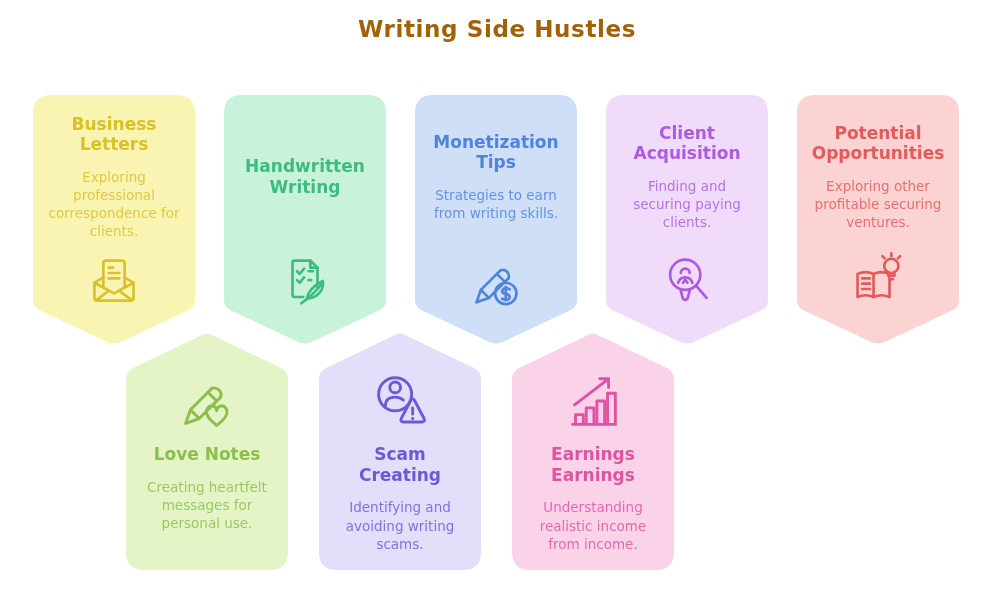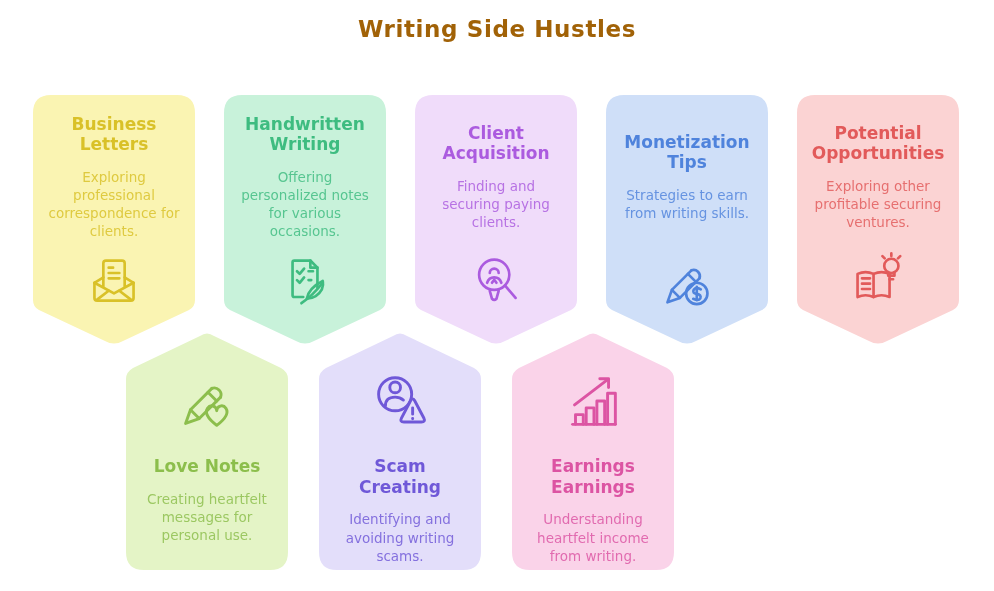--- a/index.html
+++ b/index.html
@@ -21,21 +21,20 @@
     display:flex; flex-direction:column; align-items:center;
     text-align:center; box-sizing:border-box;
   }
   .card-top {
     height:250px;
     clip-path: path("M18 0 H144 Q162 0 162 18 V205 Q162 212 156 215 L90 246 Q81 251 72 246 L6 215 Q0 212 0 205 V18 Q0 0 18 0 Z");
   }
   .card-bottom {
     height:237px;
     clip-path: path("M74 3 Q81 -2 88 3 L155 35 Q162 39 162 46 V219 Q162 237 144 237 H18 Q0 237 0 219 V46 Q0 39 7 35 Z");
-    gap: 12px;
   }
   .card-top .text-block {
     height:152px; width:100%; box-sizing:border-box;
     display:flex; flex-direction:column; justify-content:center;
     gap:13px; padding:12px 13px 0;
   }
   .card-top .icon-block { height:64px; margin-top:2px; }
   .card-bottom .icon-block { height:70px; margin-top:34px; }
   .card-bottom .text-block {
     width:100%; box-sizing:border-box;
@@ -65,65 +64,64 @@
         <path d="M14 38 V55 Q14 58 17 58 H55 Q58 58 58 55 V38"></path>
         <path d="M14 38 L36 50 L58 38"></path>
         <path d="M17 57 L30 47 M55 57 L42 47"></path>
       </svg>
     </div>
   </div>
 
   <div class="card card-top" style="--bg: #C8F2DA; --fg: #3EBC80;">
     <div class="text-block">
       <h2>Handwritten Writing</h2>
-      <p>Offering personalized notes for various occasions.</p>
     </div>
     <div class="icon-block">
       <svg width="64" height="64" viewBox="0 0 72 72" fill="none" stroke="currentColor" stroke-width="3" stroke-linecap="round" stroke-linejoin="round">
         <path d="M50 44 V21 L42 13 H24 Q22 13 22 15 V52 Q22 54 24 54 H34"></path>
         <path d="M42 13 V21 H50"></path>
         <path d="M27 25 L30 28 L35 22 M27 35 L30 38 L35 32"></path>
         <path d="M40 25 H45 M40 35 H43"></path>
         <path d="M38 56 Q40 44 56 36 Q58 46 48 53 Q43 56 38 56 Z"></path>
         <path d="M32 61 Q44 53 56 38"></path>
-      </svg>
-    </div>
-  </div>
-
-  <div class="card card-top" style="--bg: #F0DCFA; --fg: #AB5BDF;">
-    <div class="text-block">
-      <h2>Client Acquisition</h2>
-      <p>Finding and securing paying clients.</p>
-    </div>
-    <div class="icon-block">
-      <svg width="64" height="64" viewBox="0 0 72 72" fill="none" stroke="currentColor" stroke-width="3" stroke-linecap="round" stroke-linejoin="round">
-        <circle cx="34" cy="29" r="17"></circle>
-        <path d="M29 27 a5 5 0 1 1 10 0"></path>
-        <path d="M26 38 Q28 32 34 32 Q40 32 42 38"></path>
-        <path d="M31.5 38 L34 34.5 L36.5 38"></path>
-        <path d="M29 47 L31.5 56 Q34 58.5 36.5 56 L39 47"></path>
-        <path d="M46 41 L58 55"></path>
       </svg>
     </div>
   </div>
 
   <div class="card card-top" style="--bg: #CFDFF8; --fg: #4F83DC;">
     <div class="text-block">
       <h2>Monetization Tips</h2>
       <p>Strategies to earn from writing skills.</p>
     </div>
     <div class="icon-block">
       <svg width="64" height="64" viewBox="0 0 72 72" fill="none" stroke="currentColor" stroke-width="3" stroke-linecap="round" stroke-linejoin="round">
         <path d="M14 60 L19 46 L28 55 Z"></path>
         <path d="M19 46 L41 24 M28 55 L50 33"></path>
         <path d="M41 24 A7 7 0 0 1 50 33"></path>
         <path d="M37 28 L46 37"></path>
         <circle cx="47" cy="50" r="12"></circle>
         <path d="M47 42.5 V57.5"></path>
         <path d="M51.5 45.5 Q46 42.5 43.5 46 Q41.5 49.5 47 50.5 Q52.5 51.5 51 55.5 Q49 59 43 56"></path>
+      </svg>
+    </div>
+  </div>
+
+  <div class="card card-top" style="--bg: #F0DCFA; --fg: #AB5BDF;">
+    <div class="text-block">
+      <h2>Client Acquisition</h2>
+      <p>Finding and securing paying clients.</p>
+    </div>
+    <div class="icon-block">
+      <svg width="64" height="64" viewBox="0 0 72 72" fill="none" stroke="currentColor" stroke-width="3" stroke-linecap="round" stroke-linejoin="round">
+        <circle cx="34" cy="29" r="17"></circle>
+        <path d="M29 27 a5 5 0 1 1 10 0"></path>
+        <path d="M26 38 Q28 32 34 32 Q40 32 42 38"></path>
+        <path d="M31.5 38 L34 34.5 L36.5 38"></path>
+        <path d="M29 47 L31.5 56 Q34 58.5 36.5 56 L39 47"></path>
+        <path d="M46 41 L58 55"></path>
       </svg>
     </div>
   </div>
 
   <div class="card card-top" style="--bg: #FBD3D3; --fg: #E25A5A;">
     <div class="text-block">
       <h2>Potential Opportunities</h2>
       <p>Exploring other profitable securing ventures.</p>
     </div>
     <div class="icon-block">
@@ -182,17 +180,17 @@
         <path d="M18 59 V49 H26 V59"></path>
         <path d="M29 59 V42 H37 V59"></path>
         <path d="M40 59 V35 H48 V59"></path>
         <path d="M51 59 V27 H59 V59"></path>
         <path d="M17 39 L51 13"></path>
         <path d="M43 12 H52 M52 12 V21"></path>
       </svg>
     </div>
     <div class="text-block">
       <h2>Earnings Earnings</h2>
-      <p>Understanding heartfelt income from writing.</p>
+      <p>Understanding realistic income from income.</p>
     </div>
   </div>
 
 </div>
 
 </body></html>

